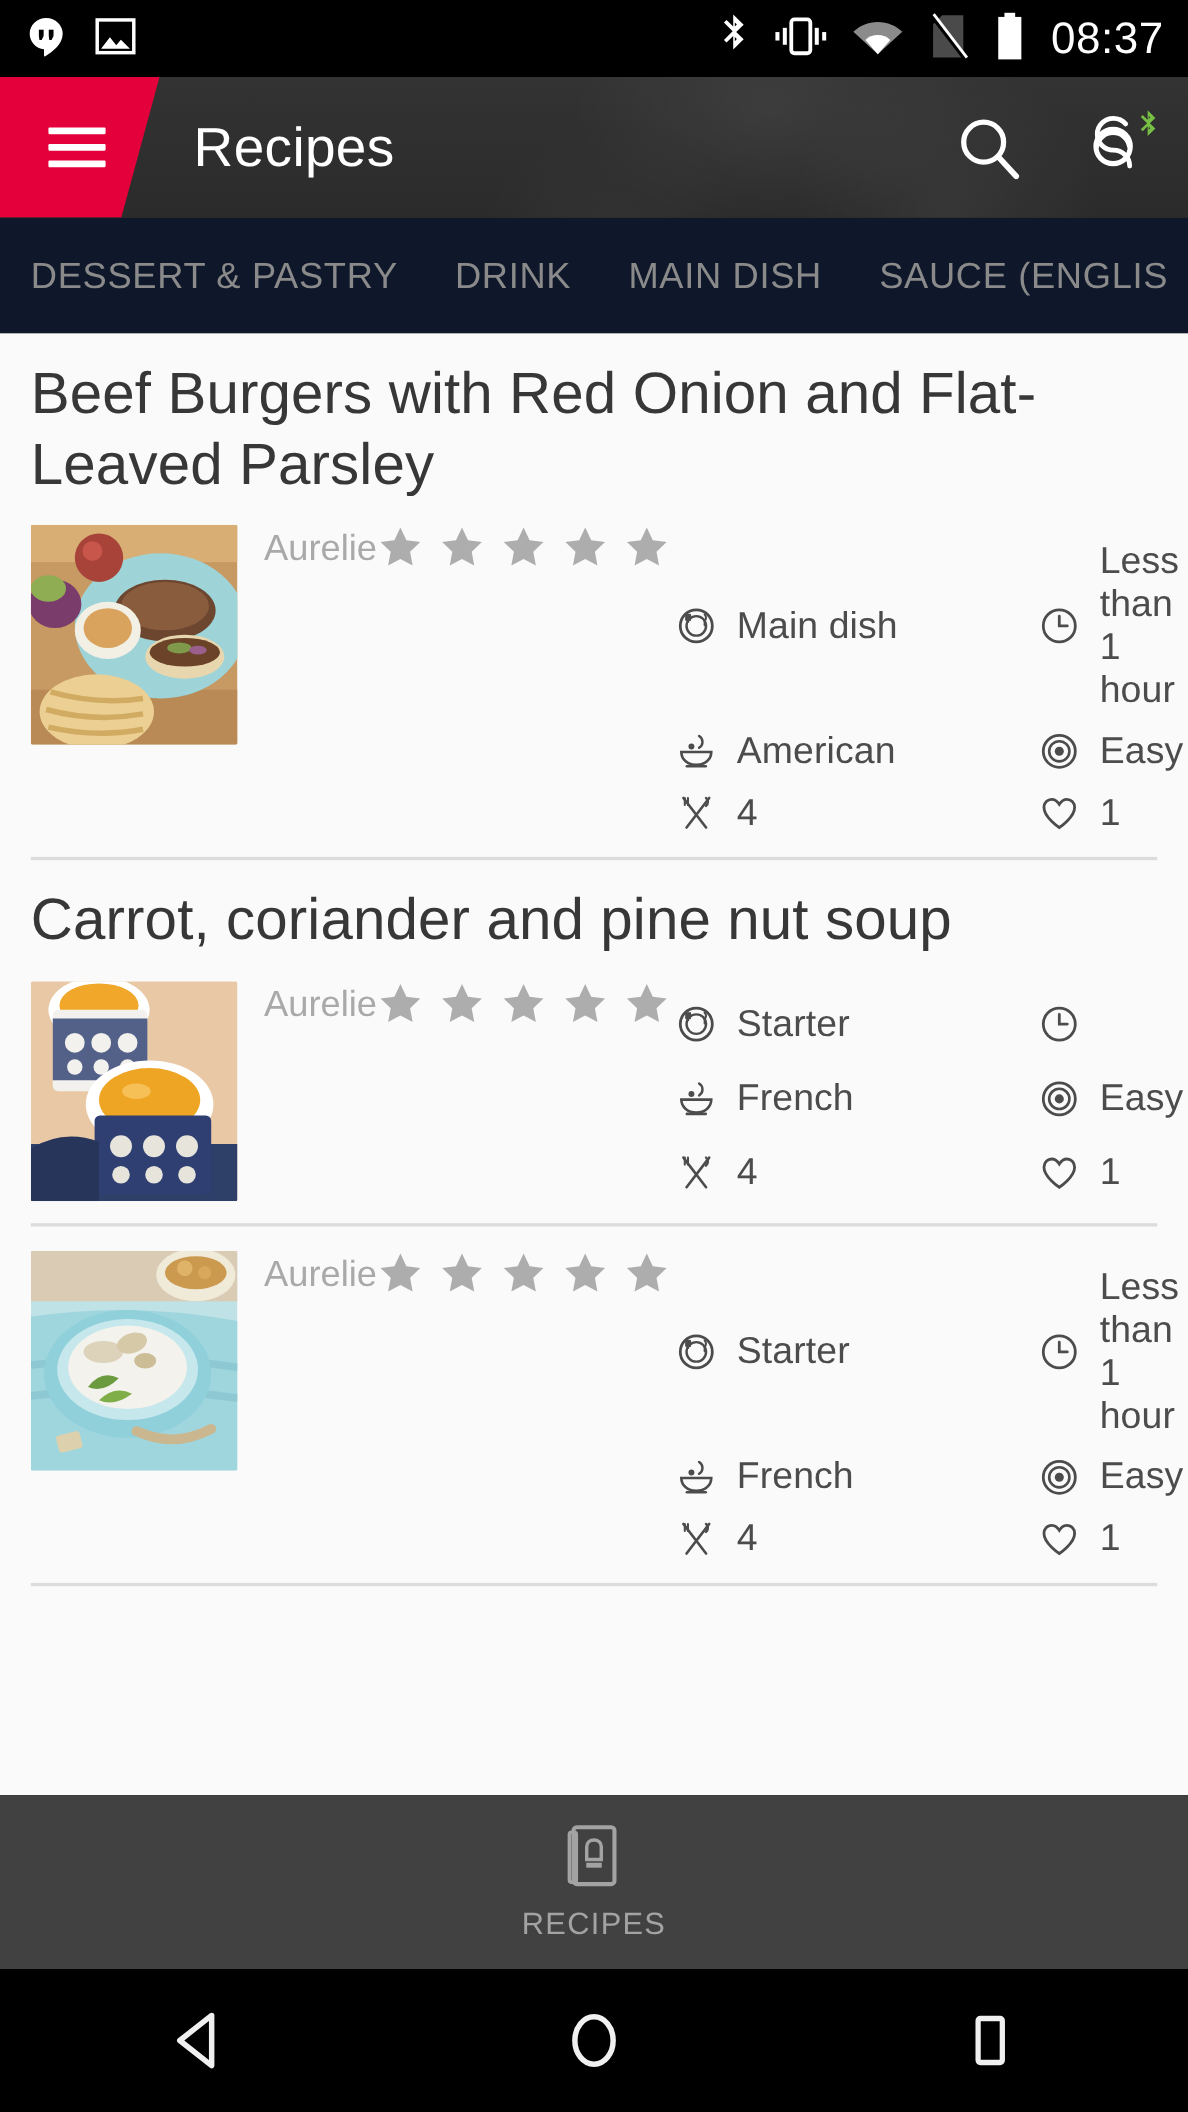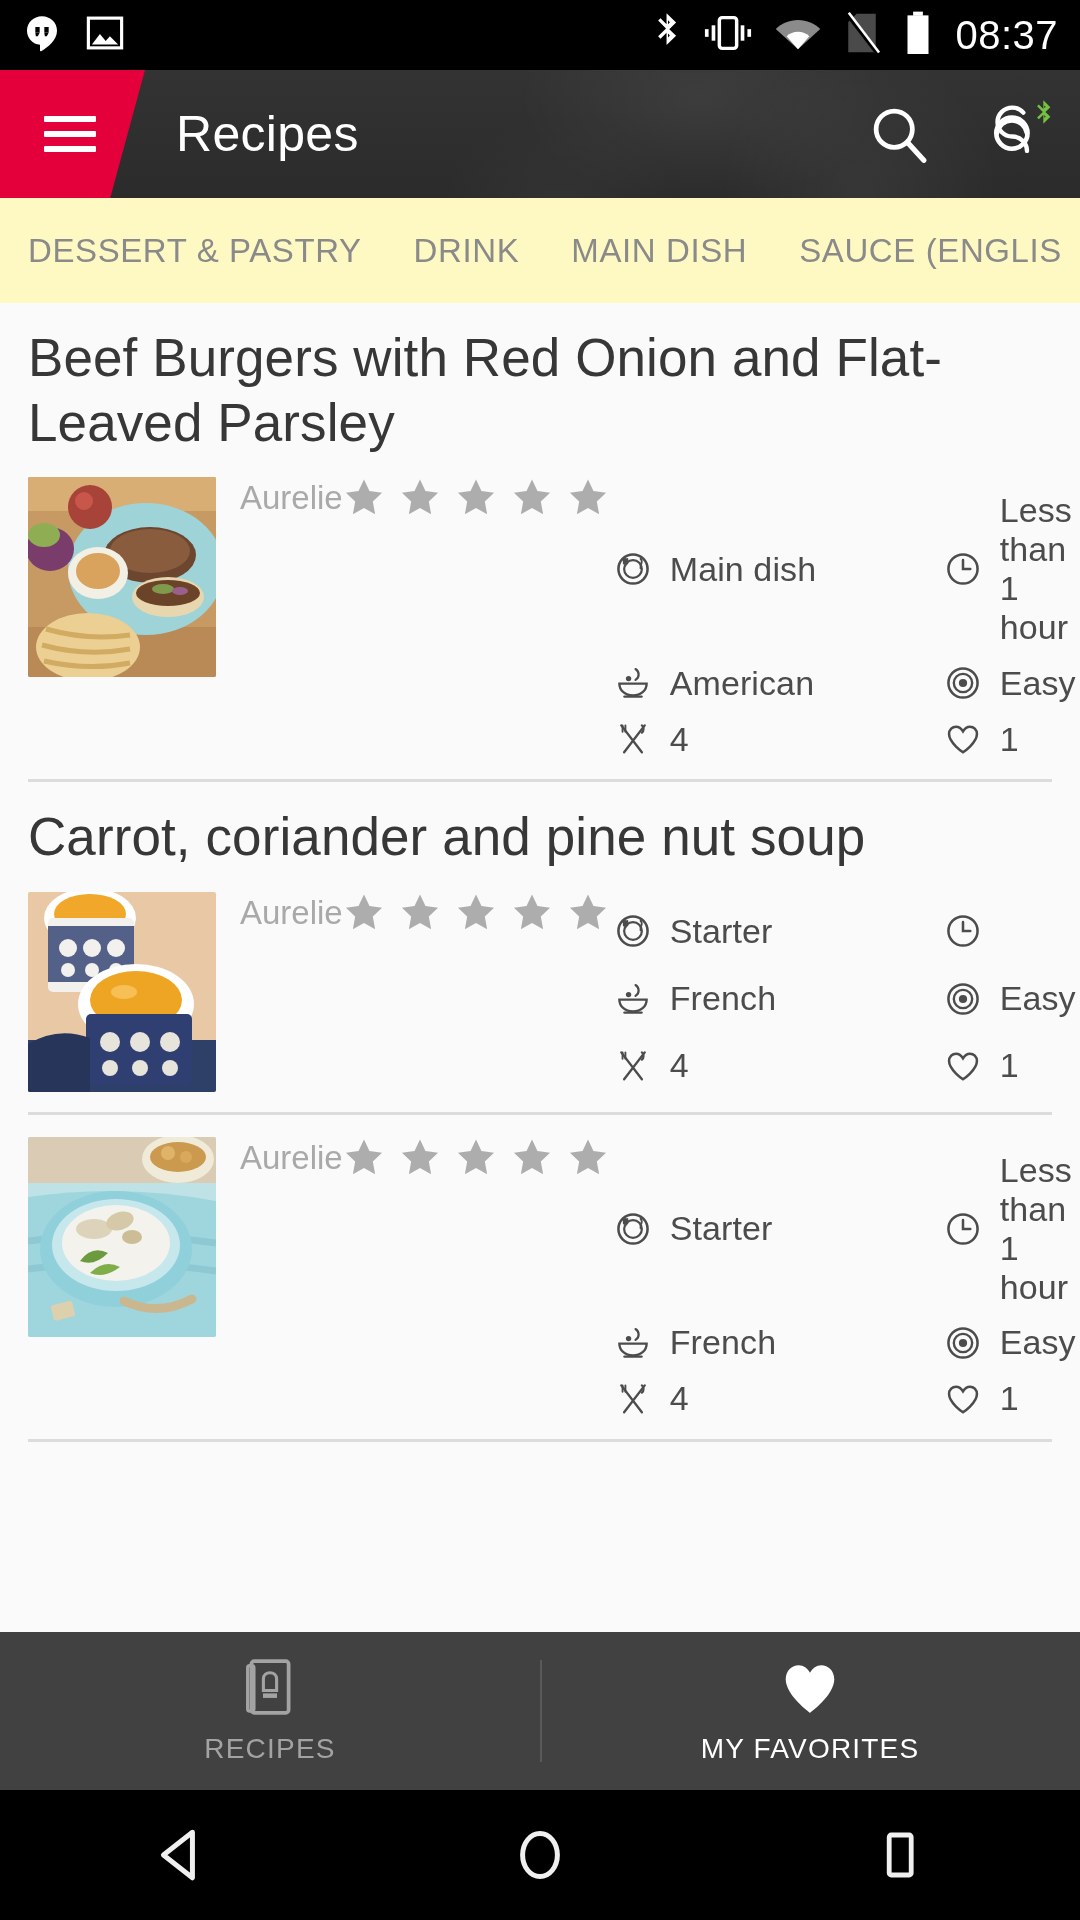--- a/index.html
+++ b/index.html
@@ -52,21 +52,21 @@
   }
   .appbar-actions {
     position:absolute; right:32px; top:50%; transform:translateY(-50%);
     display:flex; align-items:center; gap:50px; z-index:3;
   }
   .ab-icon { position:relative; width:66px; height:66px; display:flex; align-items:center; justify-content:center; }
   .bt-badge { position:absolute; right:-8px; top:-2px; }
 
   
   .tabs {
-    flex:0 0 105px; background:#fef9c3;
+    flex:0 0 105px; background:#0f172a;
     display:flex; align-items:center; overflow:hidden;
     padding-left:28px; white-space:nowrap;
   }
   .tab {
     color:#8a8a8a; font-size:33px; letter-spacing:0.6px;
     padding:0 26px; flex:0 0 auto; text-transform:uppercase;
   }
   .tab:first-child { padding-left:0; }
 
   
@@ -573,28 +573,20 @@
       <span class="bn-ico">
         <svg width="54" height="62" viewBox="0 0 26 30">
             <rect x="4" y="2" width="18" height="25" rx="1.4" fill="none" stroke="#a3a3a3" stroke-width="1.8"></rect>
             <rect x="2.2" y="4.2" width="3" height="22" rx="1" fill="none" stroke="#a3a3a3" stroke-width="1.6"></rect>
             <path d="M9.8 10.6c0-1.8 1.4-3 3.2-3s3.2 1.2 3.2 3v5.6H9.8z" fill="none" stroke="#a3a3a3" stroke-width="1.5"></path>
             <rect x="9.6" y="17.6" width="6.8" height="2.2" fill="#a3a3a3"></rect>
           </svg>
       </span>
       <span class="bn-label">RECIPES</span>
     </div>
-    <div class="bn-item active">
-      <span class="bn-ico">
-        <svg width="62" height="62" viewBox="0 0 24 24">
-            <path fill="#ffffff" d="M12 21.6S2.6 14.8 2.6 8.6c0-3.3 2.4-5.4 5-5.4 1.9 0 3.5 1.2 4.4 2.9.9-1.7 2.5-2.9 4.4-2.9 2.6 0 5 2.1 5 5.4 0 6.2-9.4 13-9.4 13z"></path>
-          </svg>
-      </span>
-      <span class="bn-label">MY FAVORITES</span>
-    </div>
   </div>
 
   <div class="androidnav">
     <div class="an-btn">
       <svg width="56" height="58" viewBox="0 0 26 28">
           <path d="M19 3 L5 14 L19 25 Z" fill="none" stroke="#f0f0f0" stroke-width="2.4" stroke-linejoin="round"></path>
         </svg>
     </div>
     <div class="an-btn">
       <svg width="54" height="58" viewBox="0 0 26 28">

